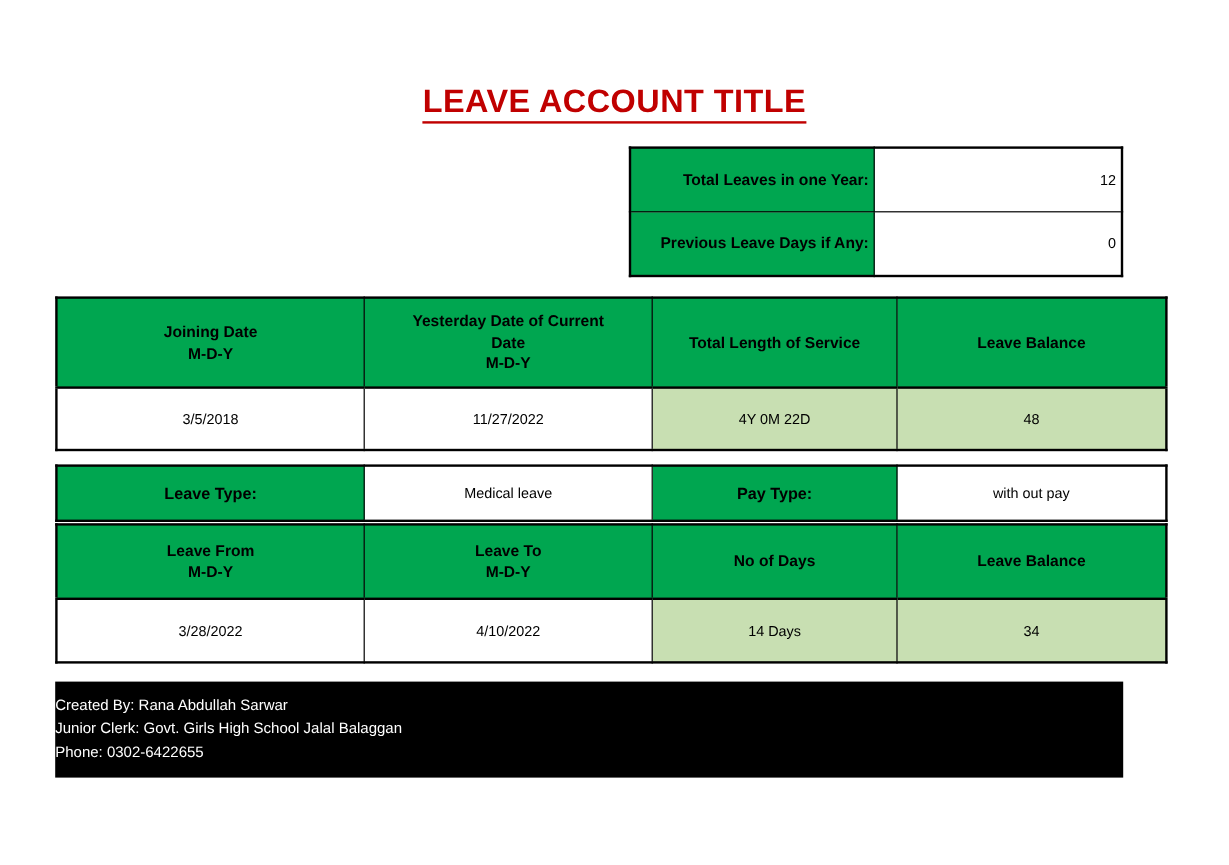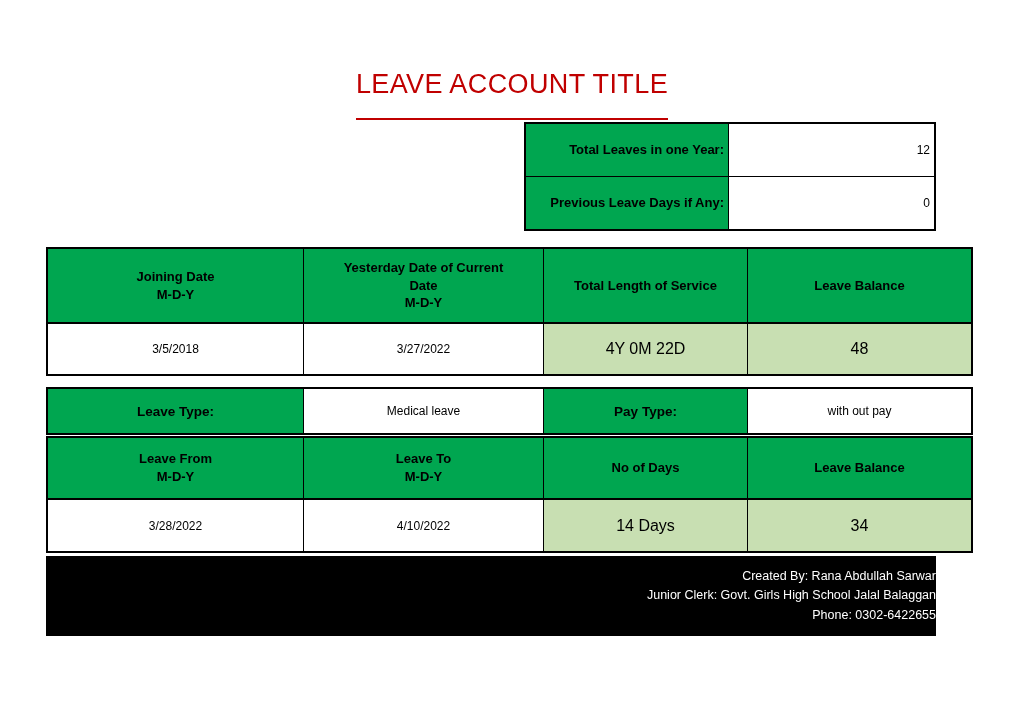--- a/index.html
+++ b/index.html
@@ -25,25 +25,25 @@
   .title-wrap {
     position: absolute;
     left: 0;
     top: 70px;
     width: 1024px;
     text-align: center;
   }
   .title {
     display: inline-block;
     font-size: 27px;
-    font-weight: normal;
+    font-weight: bold;
     color: #C00000;
     letter-spacing: 0.4px;
     border-bottom: 2px solid #C00000;
-    padding-bottom: 18px;
+    padding-bottom: 1px;
     line-height: 1.1;
   }
 
   
   .tbl {
     position: absolute;
     border-collapse: collapse;
     table-layout: fixed;
     border: 2px solid #000000;
   }
@@ -65,21 +65,21 @@
     font-weight: bold;
     font-size: 13.5px;
   }
   .val {
     background: #ffffff !important;
     font-size: 12px;
     font-weight: normal;
   }
   .calc {
     background: #C8DFB2 !important;
-    font-size: 16px;
+    font-size: 12px;
     font-weight: normal;
   }
   .thick-b td { border-bottom: 2px solid #000; }
 
   
   #summary-table {
     left: 524px;
     top: 122px;
     width: 412px;
   }
@@ -122,28 +122,28 @@
   #leave-table td.c2 { width: 231px; }
   #leave-table td.c3 { width: 195px; }
   #leave-table td.c4 { width: 215px; }
   #leave-table tr.head td { height: 56px; }
   #leave-table tr.body td { height: 47px; }
 
   
   #footer {
     position: absolute;
     left: 46px;
-    top: 556px;
+    top: 568px;
     width: 890px;
     height: 80px;
     background: #000000;
     color: #ffffff;
     display: flex;
     flex-direction: column;
-    align-items: flex-end;
+    align-items: flex-start;
     justify-content: center;
     line-height: 1.55;
     font-size: 12.5px;
   }
   #footer div { white-space: nowrap; }
 </style>
 </head>
 <body>
 
 <div id="sheet">
@@ -175,21 +175,21 @@
         <td class="hdr c2">
           <div>Yesterday Date of Current</div>
           <div>Date</div>
           <div>M-D-Y</div>
         </td>
         <td class="hdr c3">Total Length of Service</td>
         <td class="hdr c4">Leave Balance</td>
       </tr>
       <tr class="body">
         <td class="val c1">3/5/2018</td>
-        <td class="val c2">3/27/2022</td>
+        <td class="val c2">11/27/2022</td>
         <td class="calc c3">4Y 0M 22D</td>
         <td class="calc c4">48</td>
       </tr>
     </tbody>
   </table>
 
   <table class="tbl" id="leavetype-table">
     <tbody>
       <tr>
         <td class="lbl c1">Leave Type:</td>

